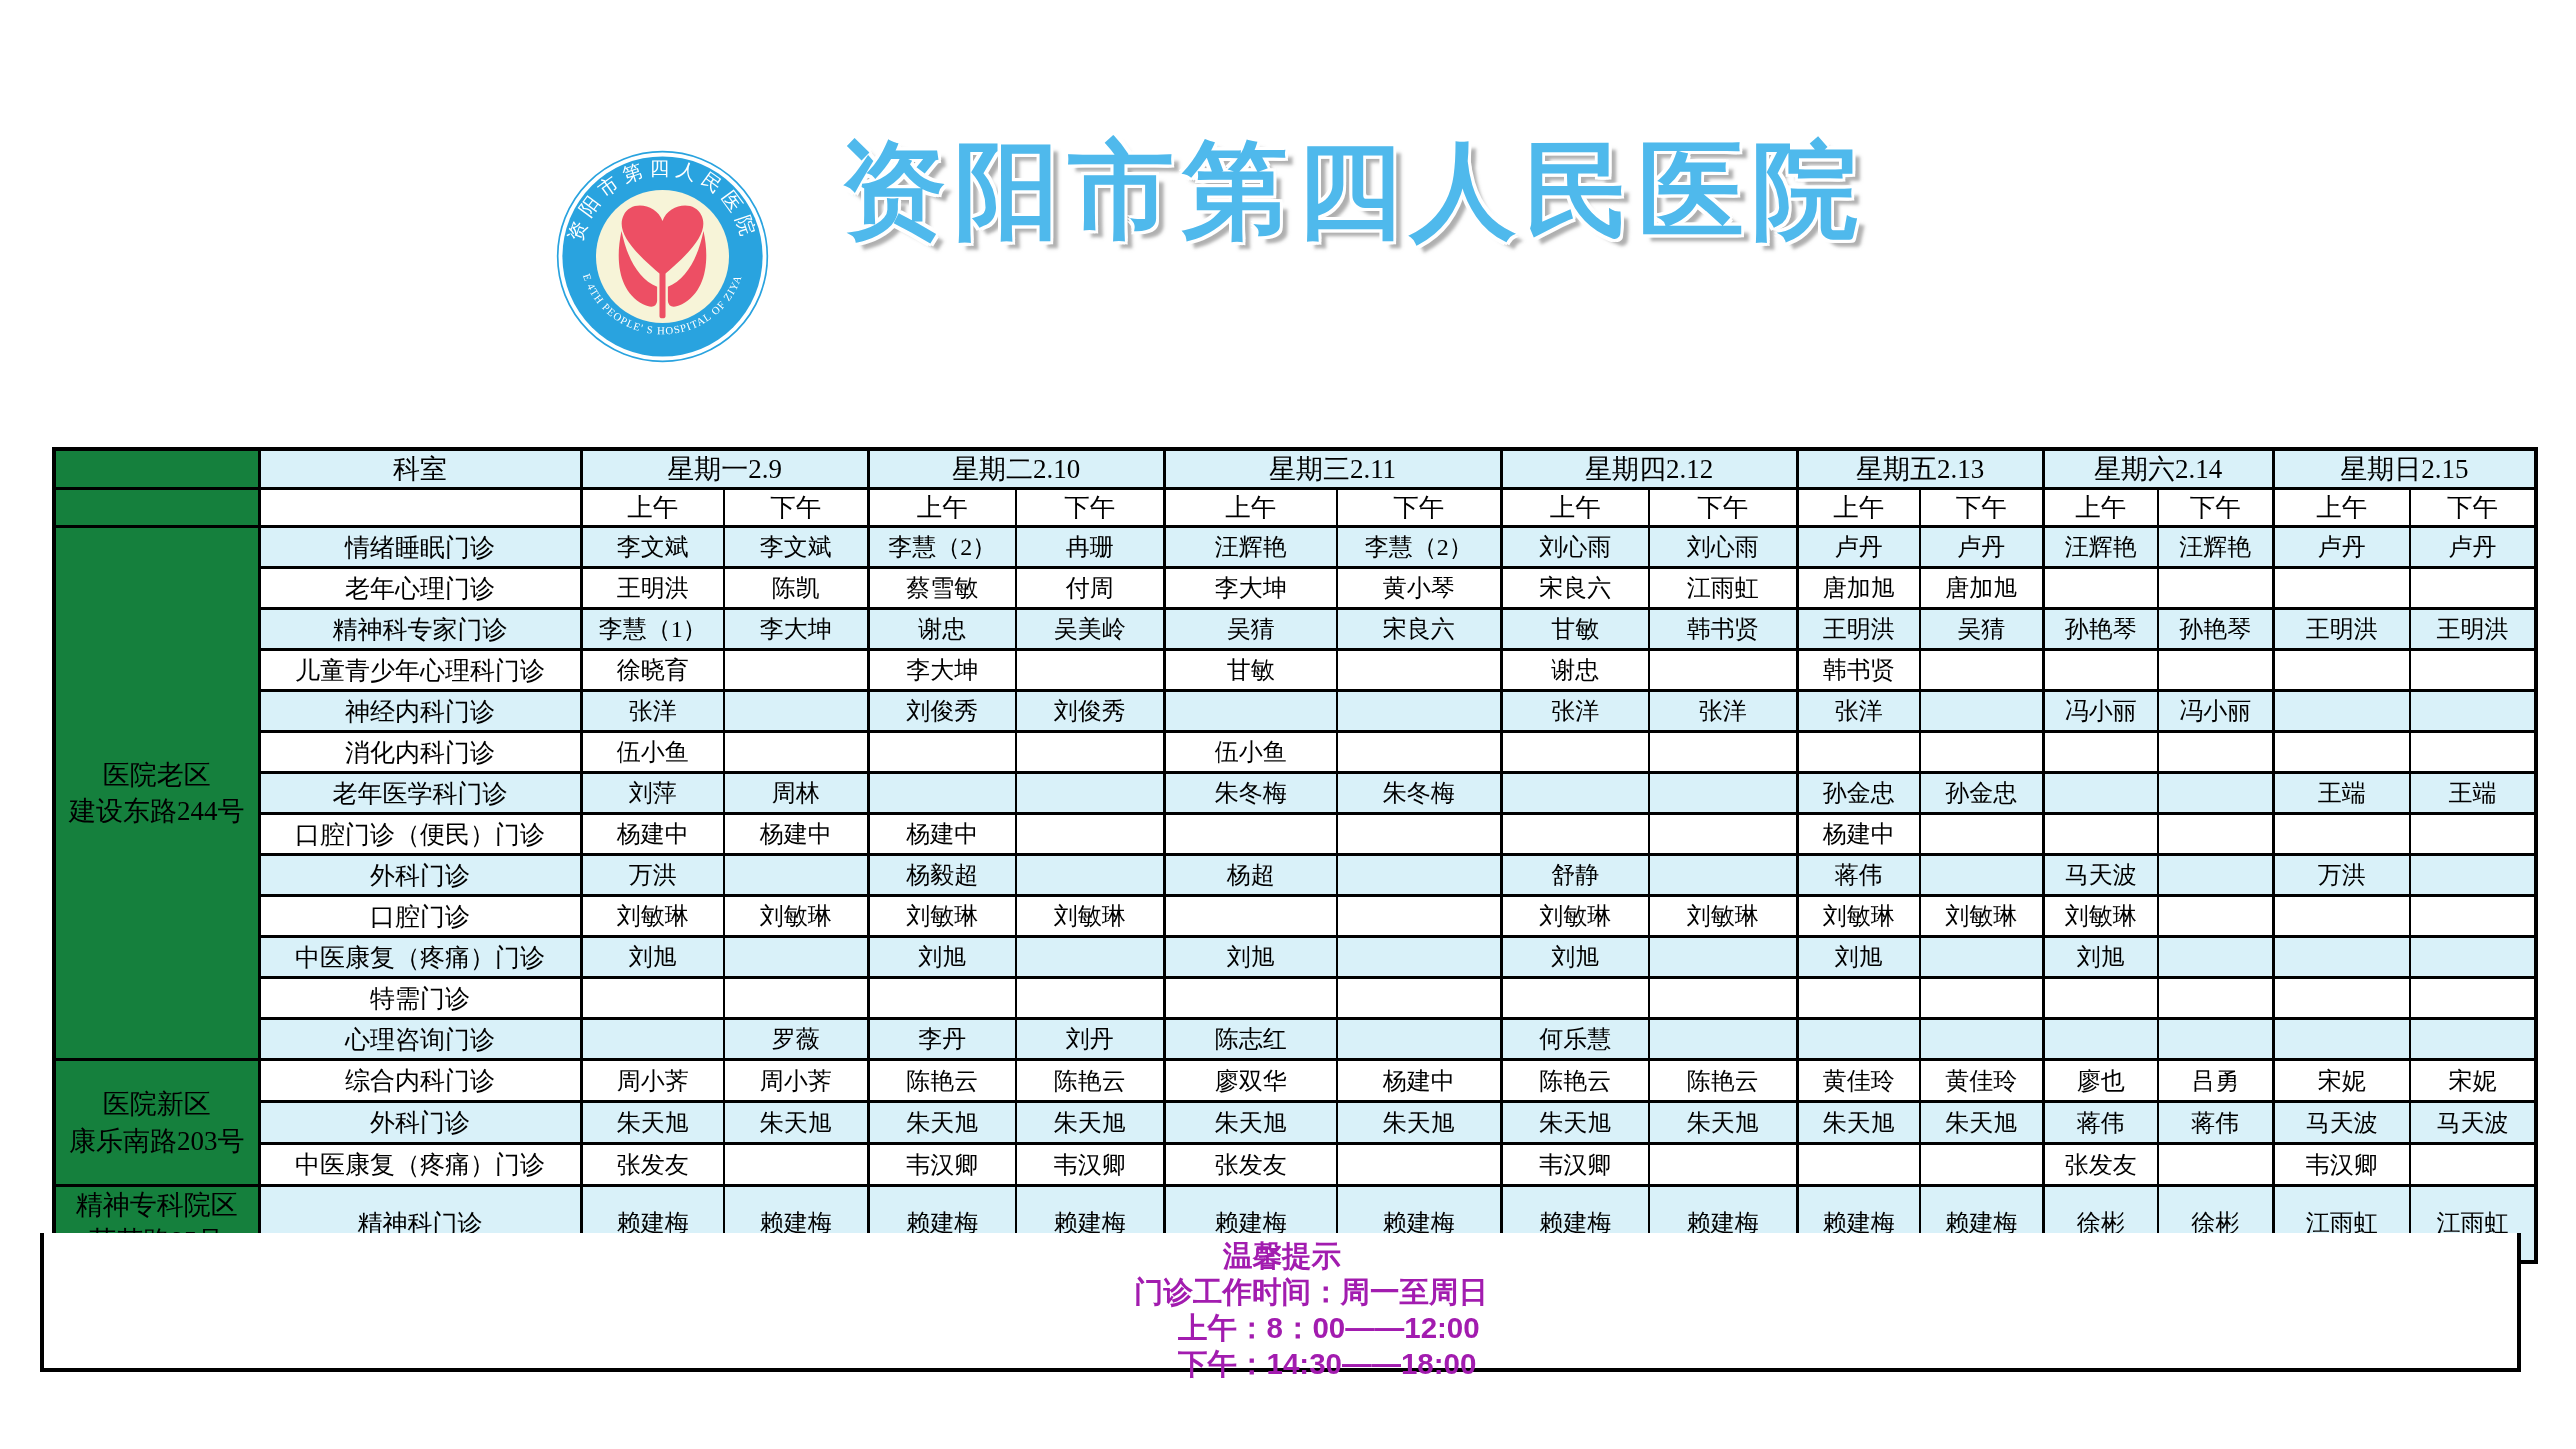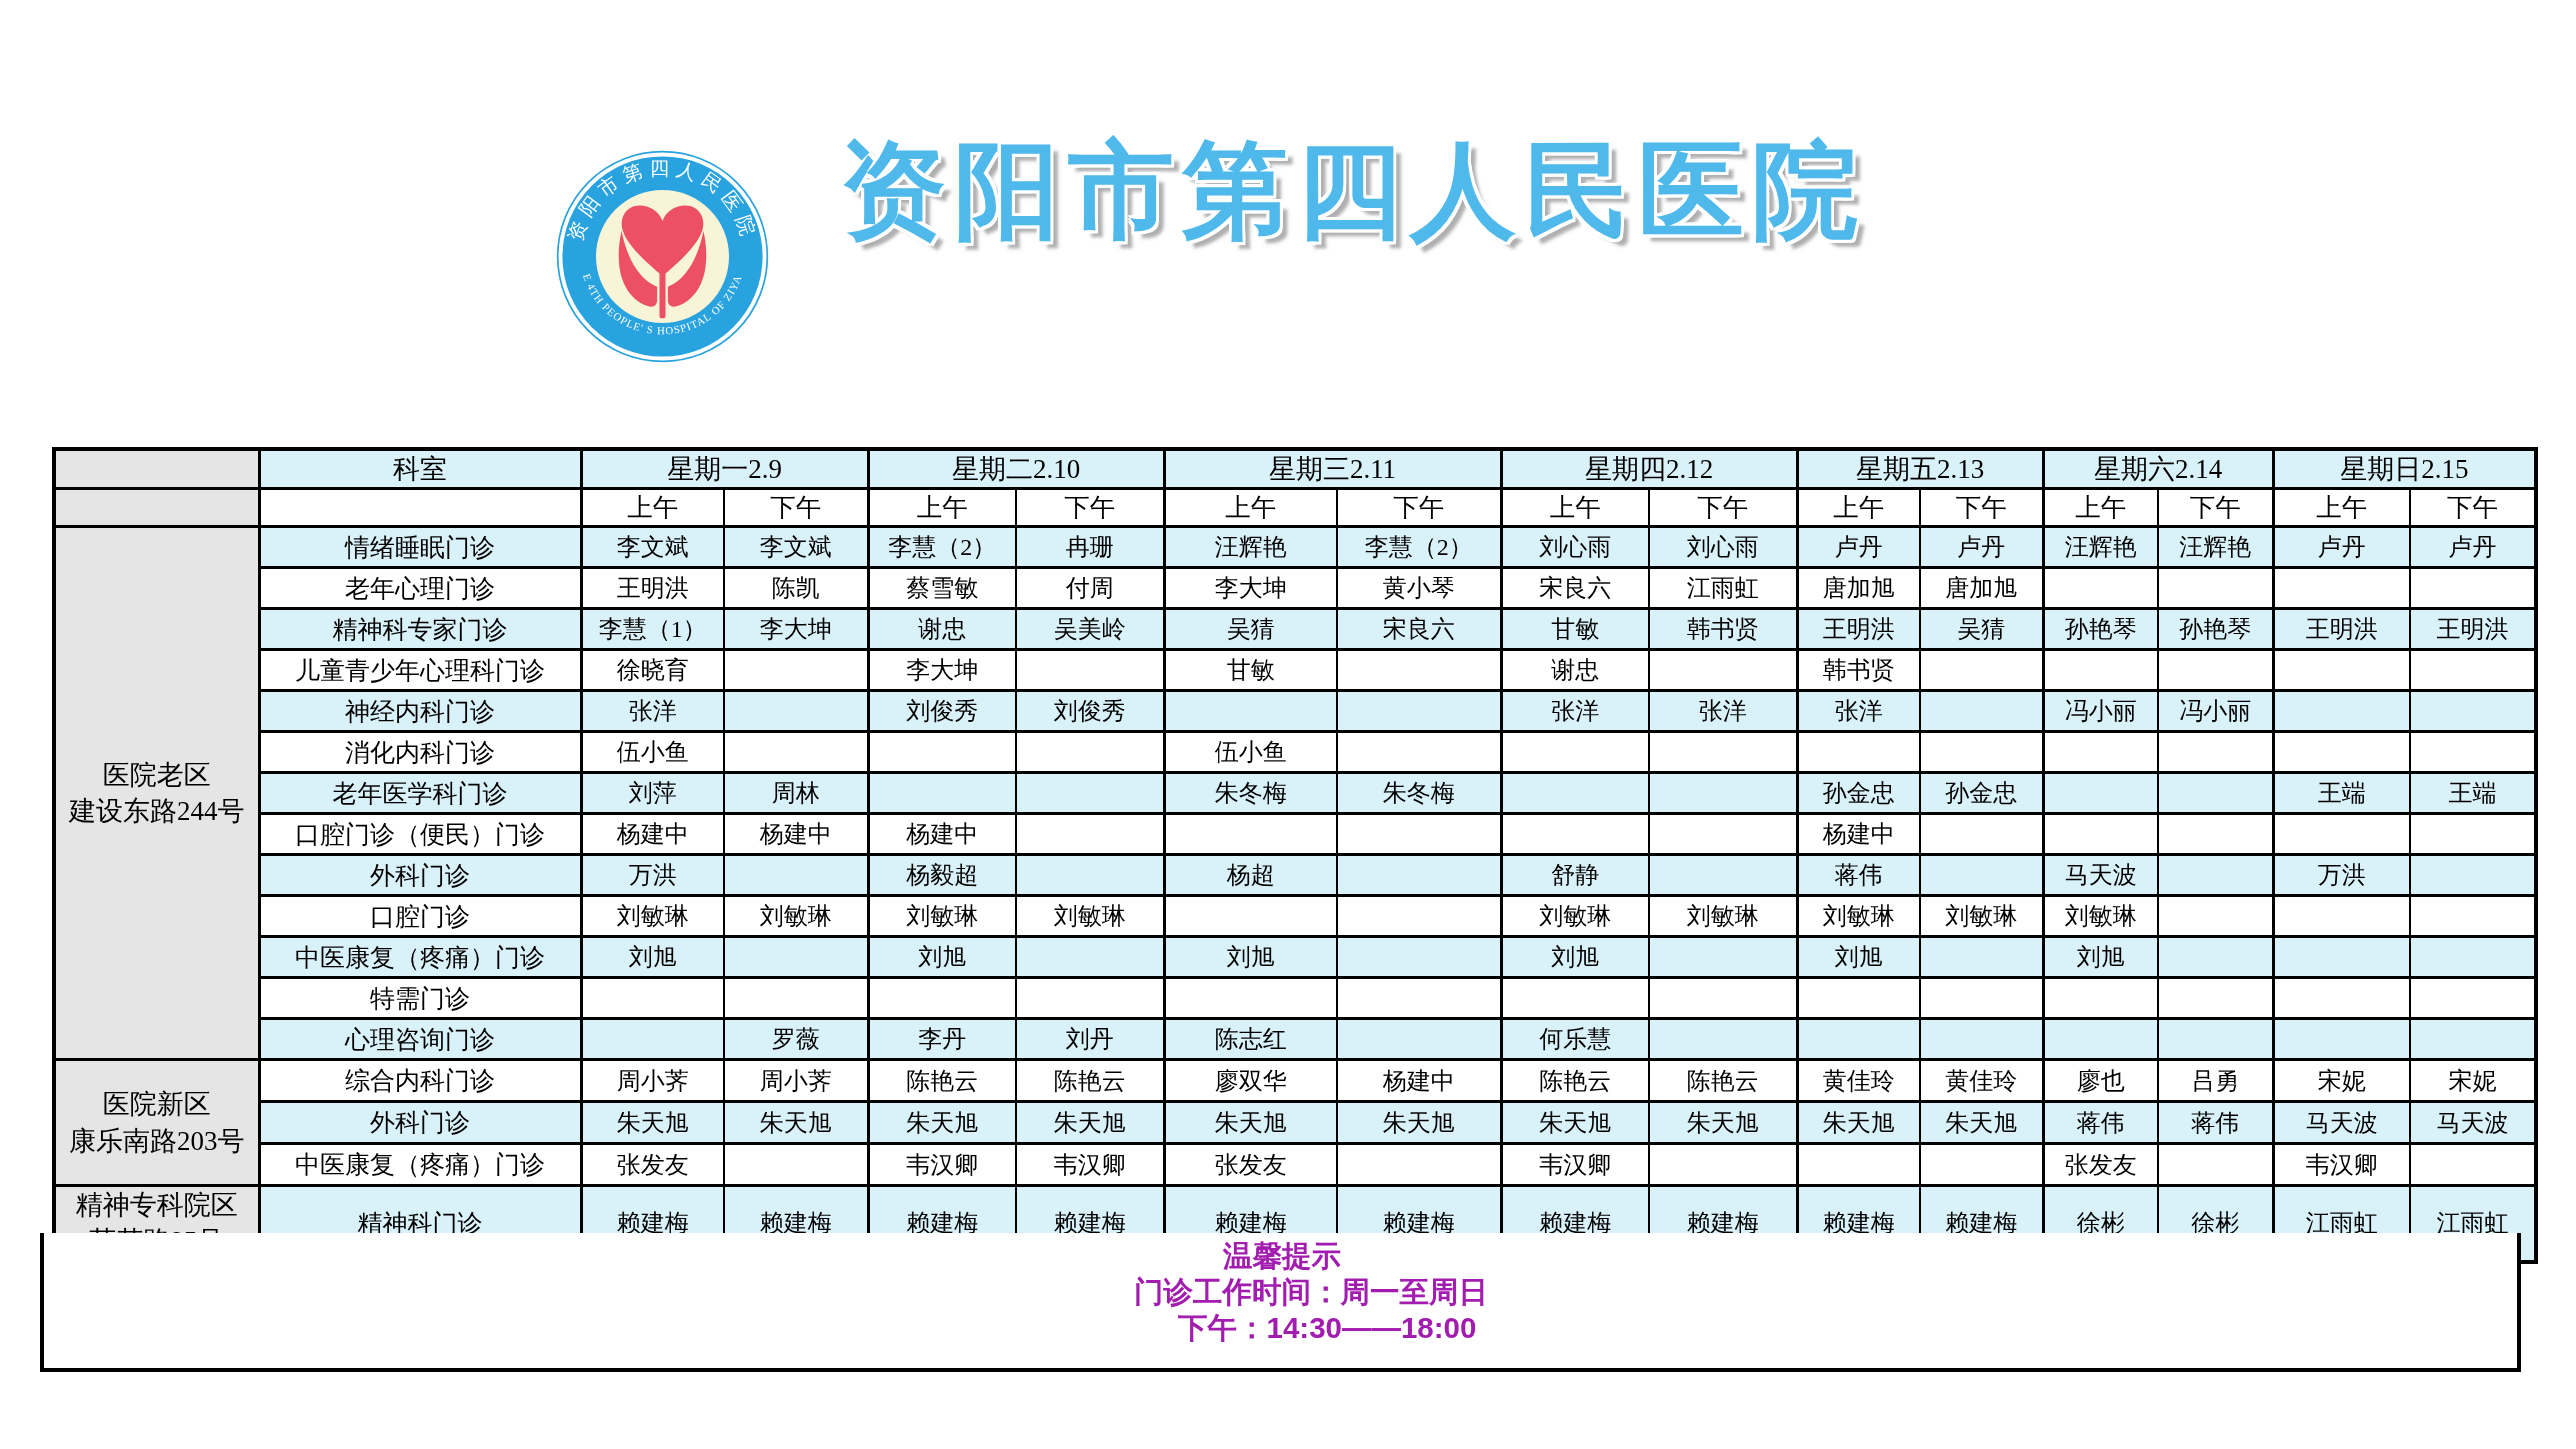--- a/index.html
+++ b/index.html
@@ -32,21 +32,21 @@
     font-family:"Liberation Serif","DejaVu Serif",serif;
   }
   #schedule-table td,#schedule-table th{
     border:2px solid #000;
     border-top-width:3.4px;border-bottom-width:3.4px;
     text-align:center;vertical-align:middle;
     padding:0;font-weight:400;color:#000;
     overflow:hidden;white-space:nowrap;
   }
   #schedule-table .bl{border-left-width:3.4px;}
-  .grp{background:#e5e5e5;font-size:27px;line-height:1.35;margin-top:28px;}
+  .grp{background:#15803d;font-size:27px;line-height:1.35;margin-top:28px;}
   .hd{background:#d9f1f9;font-size:27px;}
   .ampm{background:#fff;font-size:25.5px;margin-top:48px;}
   .dept{font-size:25px;}
   .cell{font-size:24px;}
   tr.s .dept, tr.s .cell{background:#d9f1f9;}
   tr.w .dept, tr.w .cell{background:#ffffff;}
 
   
   #notice-box{
     position:absolute;left:40px;top:1233px;width:2473px;height:135px;
@@ -443,16 +443,17 @@
         <td class="cell bl">江雨虹</td>
         <td class="cell">江雨虹</td>
       </tr>
     </tbody>
 </table>
 
 <div id="notice-box">
   <div id="notice-text">
     <div id="notice-title">温馨提示</div>
     <div class="notice-line">门诊工作时间：周一至周日</div>
+    <div class="notice-line indent">上午：8：00——12:00</div>
     <div class="notice-line indent">下午：14:30——18:00</div>
   </div>
 </div>
 
 
 </body></html>

